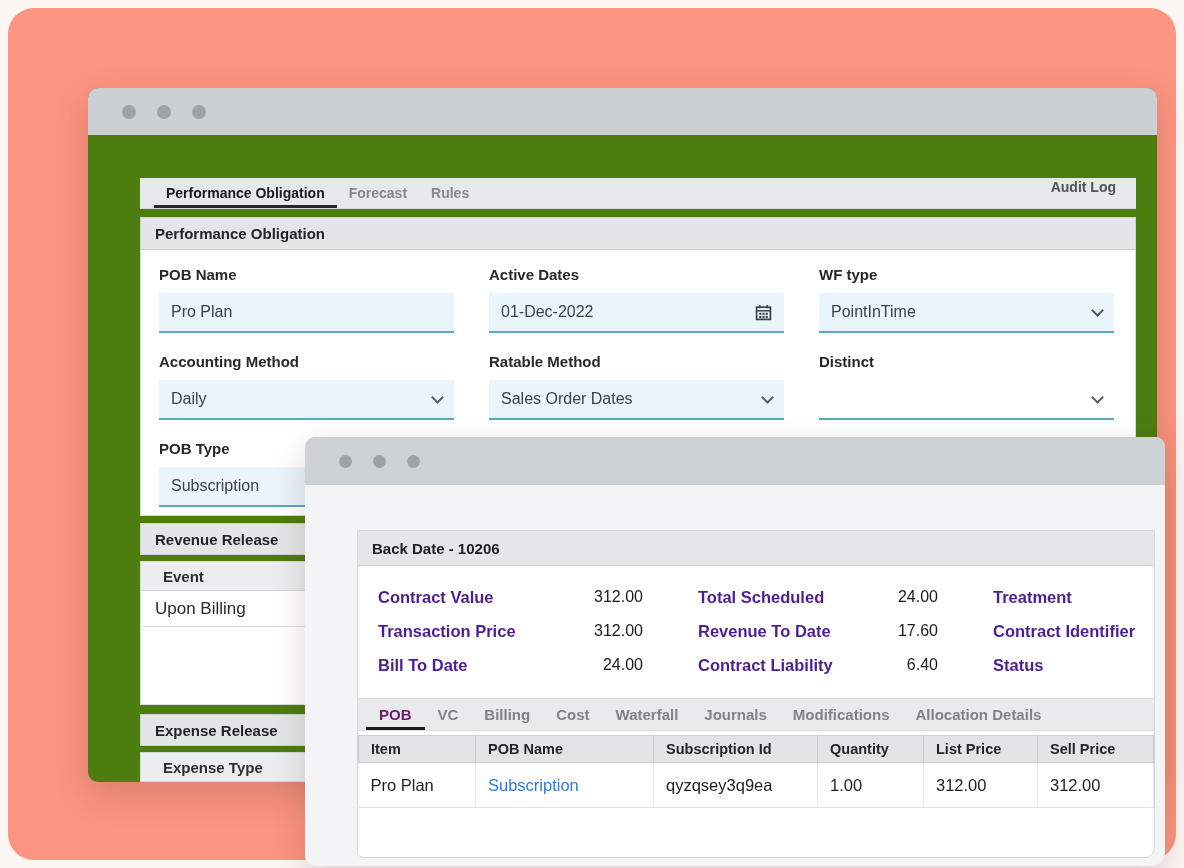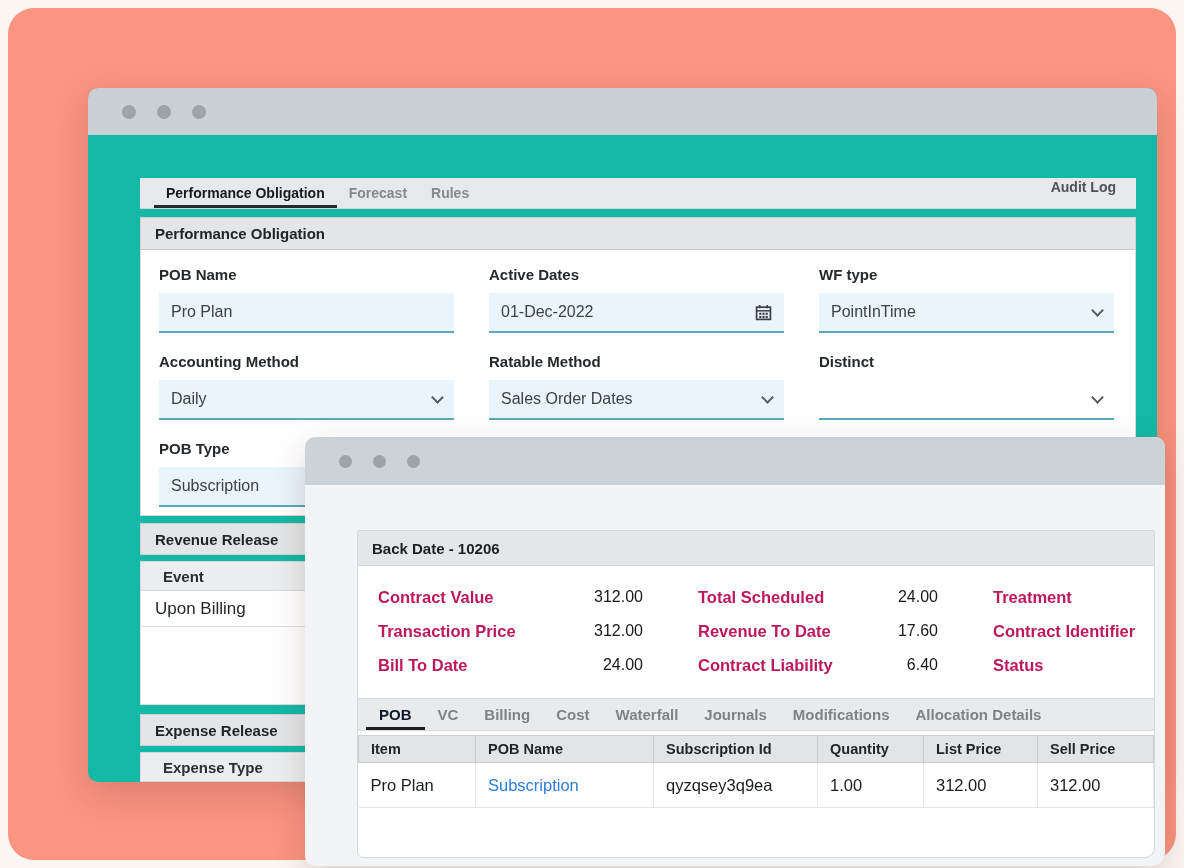--- a/index.html
+++ b/index.html
@@ -9,21 +9,21 @@
   .salmon-card { position:absolute; left:8px; top:8px; width:1168px; height:852px;
     background:#FB9480; border-radius:26px; }
 
   
   .window { position:absolute; overflow:hidden; border-radius:10px;
     box-shadow:0 12px 34px rgba(70,40,30,.18); }
   .titlebar { display:flex; align-items:center; gap:21px; padding-left:34px; }
   .dot { width:14px; height:14px; border-radius:50%; background:#9CA3A9; }
 
   
-  #back-window { left:88px; top:88px; width:1069px; height:694px; background:#14b8a6; }
+  #back-window { left:88px; top:88px; width:1069px; height:694px; background:#4d7c0f; }
   #back-window .titlebar { height:47px; background:#CBD0D4; }
   .bw-body { position:absolute; left:52px; top:90px; width:996px; }
 
   .bw-tabbar { display:flex; align-items:flex-end; height:31px; background:#E6E8E9;
     border-bottom:1px solid #D4D6D7; padding:0 14px; }
   .bw-tab { font-size:14px; color:#85898C; font-weight:700; padding:6px 12px 7px; cursor:default; }
   .bw-tab.active { color:#17191B; border-bottom:3px solid #26282A; padding-bottom:4px; }
   .bw-tab-spacer { flex:1; }
   .bw-tab-right { font-size:14px; color:#4E5357; font-weight:700; padding:6px 6px 13px; }
 
@@ -54,28 +54,28 @@
 
   .bd-panel { position:absolute; left:52px; top:93px; right:10px; bottom:8px;
     background:#FFFFFF; border:1px solid #D5D7D8; border-radius:2px 2px 10px 6px; overflow:hidden; }
   .bd-header { height:35px; background:#E4E6E7; border-bottom:1px solid #CDCFD1;
     display:flex; align-items:center; padding-left:14px; font-size:15px; font-weight:700; color:#1D2023; }
 
   .bd-summary { display:grid; grid-template-columns:265px 240px 1fr; column-gap:55px;
     padding:14px 0 10px 20px; }
   .sum-col { display:flex; flex-direction:column; }
   .sum-row { display:flex; align-items:center; height:34px; }
-  .sum-label { flex:1; font-size:16.5px; font-weight:700; color:#be185d; white-space:nowrap; }
+  .sum-label { flex:1; font-size:16.5px; font-weight:700; color:#4c1d95; white-space:nowrap; }
   .sum-value { width:92px; text-align:right; font-size:16px; color:#17191C; white-space:nowrap; }
   .sum-col.cut .sum-label { overflow:visible; }
 
   .bd-tabs { display:flex; align-items:flex-end; height:33px; background:#E9EAEB;
     border-top:1px solid #D9DBDC; border-bottom:1px solid #D9DBDC; padding:0 8px; margin-top:6px; }
   .bd-tab { font-size:15px; font-weight:700; color:#7E8386; padding:6px 13px 7px; cursor:default; }
-  .bd-tab.active { color:#0f172a; border-bottom:3px solid #1A1C1E; padding-bottom:4px; }
+  .bd-tab.active { color:#701a75; border-bottom:3px solid #1A1C1E; padding-bottom:4px; }
 
   .bd-table { width:100%; border-collapse:collapse; margin-top:4px; table-layout:fixed; }
   .bd-table th { height:27px; background:#E3E4E6; border:1px solid #C9CBCD; border-top:1px solid #CFD1D3;
     font-size:14.5px; font-weight:700; color:#232629; text-align:left; padding:4px 12px; }
   .bd-table td { height:45px; background:#FFFFFF; border-right:1px solid #E8E9EA; border-bottom:1px solid #E2E3E4;
     font-size:16.5px; color:#1B1E20; padding:0 12px; }
   .bd-table th.num, .bd-table td.num { }
   .bd-table td.link { color:#2B7CE0; }
   .col-item{width:117px;} .col-pob{width:178px;} .col-sub{width:164px;}
   .col-qty{width:106px;} .col-list{width:114px;} .col-sell{width:auto;}

